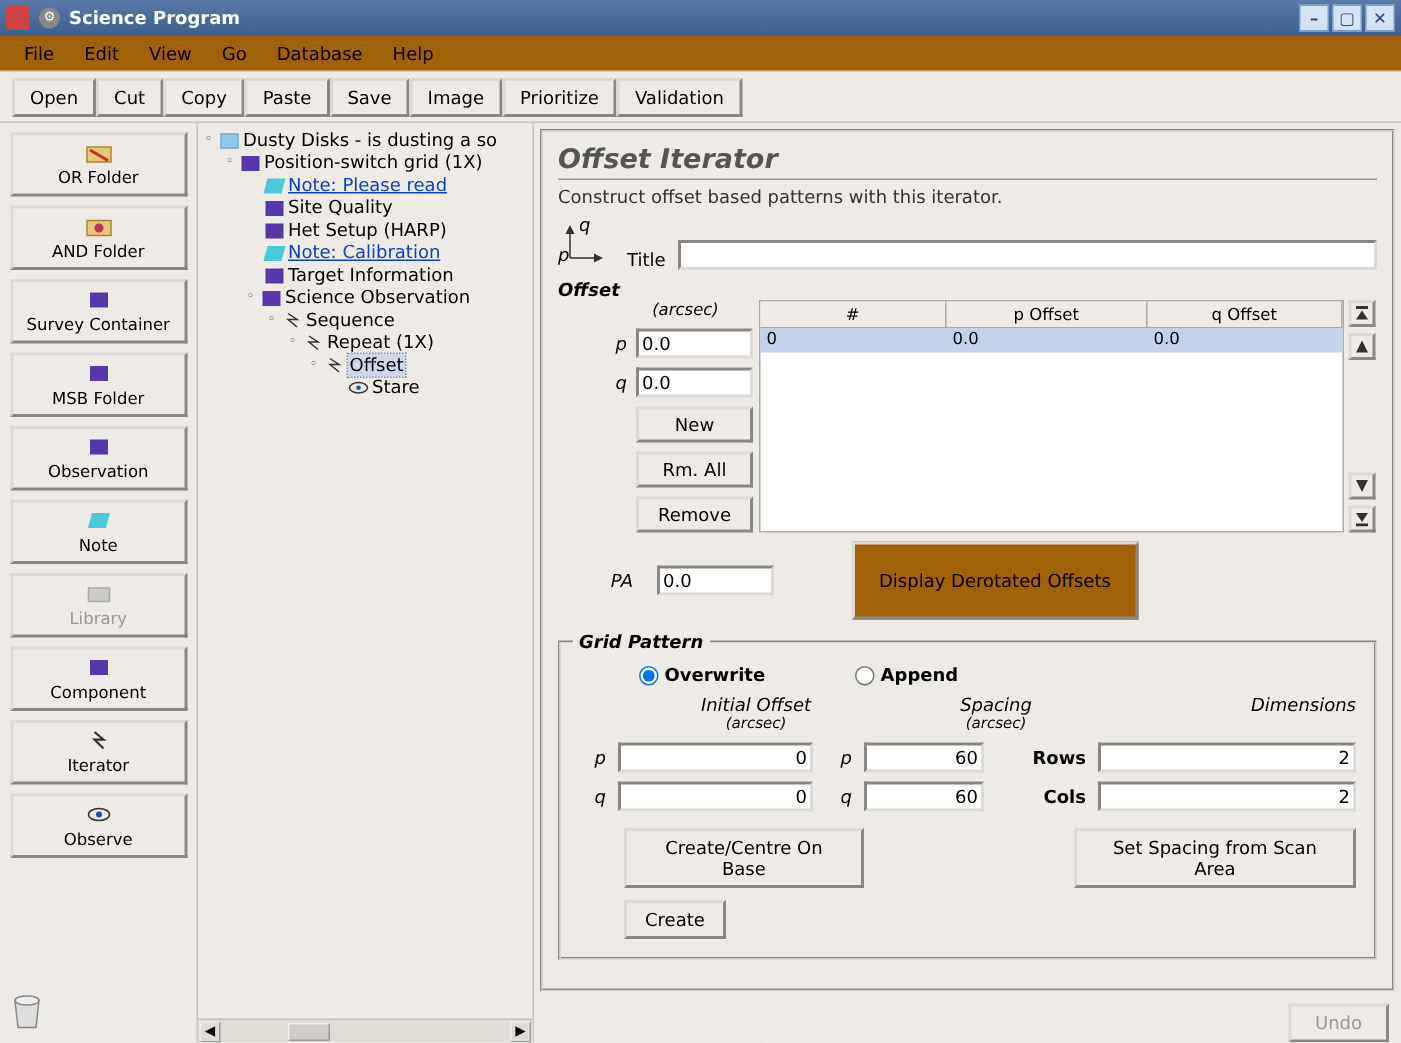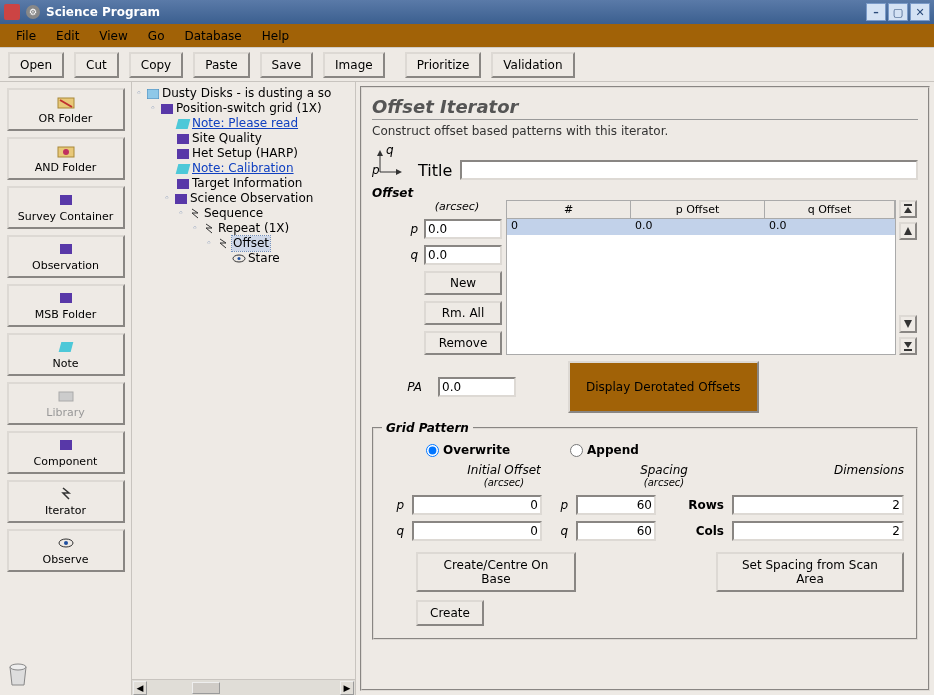--- a/index.html
+++ b/index.html
@@ -9,21 +9,21 @@
 .titlebar { background: linear-gradient(to bottom, #5a7aa8, #3b5f8f); height: 24px; display: flex; align-items: center; color: white; font-weight: bold; padding: 0 4px; }
 .titlebar .sys-icon { width: 16px; height: 16px; margin-right: 6px; background: #c44; border-radius: 2px; }
 .titlebar .title { flex: 1; }
 .titlebar .win-btn { width: 20px; height: 18px; margin-left: 2px; background: #d4e2f4; border: 1px solid #7a9ac8; display: flex; align-items: center; justify-content: center; color: #2a4a7a; font-weight: bold; font-size: 11px; cursor: pointer; }
 
 
 .menubar { background: #a16207; height: 24px; display: flex; align-items: center; padding: 0 6px; border-bottom: 1px solid #d0ccc7; }
 .menubar .menu-item { padding: 2px 10px; cursor: pointer; }
 
 
-.toolbar { background: #eeeae5; height: 34px; display: flex; align-items: center; padding: 0 8px; gap: 10px; border-bottom: 1px solid #c8c4bf; }
+.toolbar { background: #eeeae5; height: 34px; display: flex; align-items: center; padding: 0 8px; gap: 0; border-bottom: 1px solid #c8c4bf; }
 .toolbar .tb-btn { padding: 4px 10px; background: #eeeae5; border: 2px outset #ddd9d4; cursor: pointer; }
 .toolbar .tb-sep { width: 0; }
 
 
 .main { flex: 1; display: flex; overflow: hidden; }
 
 
 .sidebar { width: 132px; background: #eeeae5; display: flex; flex-direction: column; align-items: center; padding: 6px 4px; gap: 6px; border-right: 1px solid #c8c4bf; }
 .sb-btn { width: 118px; min-height: 42px; background: #eeeae5; border: 2px outset #ddd9d4; display: flex; flex-direction: column; align-items: center; justify-content: center; gap: 2px; cursor: pointer; padding: 4px 2px; }
 .sb-btn.disabled { color: #999; cursor: default; }
@@ -45,21 +45,21 @@
 
 
 .content { flex: 1; display: flex; flex-direction: column; background: #eeeae5; overflow: hidden; }
 .panel-frame { flex: 1; margin: 4px; border: 2px groove #ddd9d4; padding: 8px 10px 10px 10px; display: flex; flex-direction: column; overflow: hidden; }
 .panel-title { font-size: 18px; font-style: italic; font-weight: bold; color: #555; border-bottom: 1px solid #999; padding-bottom: 2px; margin-bottom: 4px; }
 .panel-sub { font-size: 12px; color: #333; margin-bottom: 8px; }
 
 .title-row { display: flex; align-items: flex-end; gap: 8px; margin-bottom: 6px; }
 .pq-arrows { width: 34px; height: 34px; position: relative; margin-right: 4px; }
 .pq-arrows svg { overflow: visible; }
-.title-label { font-size: 16px; }
+.title-label { font-size: 12px; }
 .title-input { flex: 1; height: 20px; border: 2px inset #ddd9d4; background: white; padding: 0 2px; }
 
 .offset-group { display: flex; gap: 4px; }
 .offset-legend { font-style: italic; font-weight: bold; font-size: 12px; }
 .offset-left { width: 130px; display: flex; flex-direction: column; align-items: flex-end; gap: 6px; padding-top: 0; }
 .arcsec-label { font-style: italic; font-size: 11px; align-self: center; margin-left: 40px; }
 .pq-row { display: flex; align-items: center; gap: 6px; }
 .pq-row label { width: 18px; text-align: right; font-style: italic; }
 .pq-input { width: 78px; height: 20px; border: 2px inset #ddd9d4; background: white; padding: 0 2px; }
 .offset-btn { width: 78px; height: 24px; border: 2px outset #ddd9d4; background: #eeeae5; cursor: pointer; }
@@ -167,27 +167,27 @@
     <div class="sb-btn">
         <span class="icon">
           <span class="ic-purple"></span>
         </span>
         <span class="label">Survey Container</span>
       </div>
     <div class="sb-btn">
         <span class="icon">
           <span class="ic-purple"></span>
         </span>
+        <span class="label">MSB Folder</span>
+      </div>
+    <div class="sb-btn">
+        <span class="icon">
+          <span class="ic-purple"></span>
+        </span>
         <span class="label">Observation</span>
-      </div>
-    <div class="sb-btn">
-        <span class="icon">
-          <span class="ic-purple"></span>
-        </span>
-        <span class="label">MSB Folder</span>
       </div>
     <div class="sb-btn">
         <span class="icon">
           <span class="ic-cyan"></span>
         </span>
         <span class="label">Note</span>
       </div>
     <div class="sb-btn disabled">
         <span class="icon">
           <svg width="16" height="12">
@@ -459,14 +459,17 @@
         </div>
         <div class="grid-btns">
           <button class="grid-btn">Create/Centre On Base</button>
           <button class="grid-btn">Set Spacing from Scan Area</button>
         </div>
         <div style="margin-top:8px;padding-left:30px;">
           <button class="grid-btn">Create</button>
         </div>
       </fieldset>
     </div>
+    <div class="footer">
+      <button class="undo-btn">Undo</button>
+    </div>
   </div>
 </div>
 
 </body></html>

